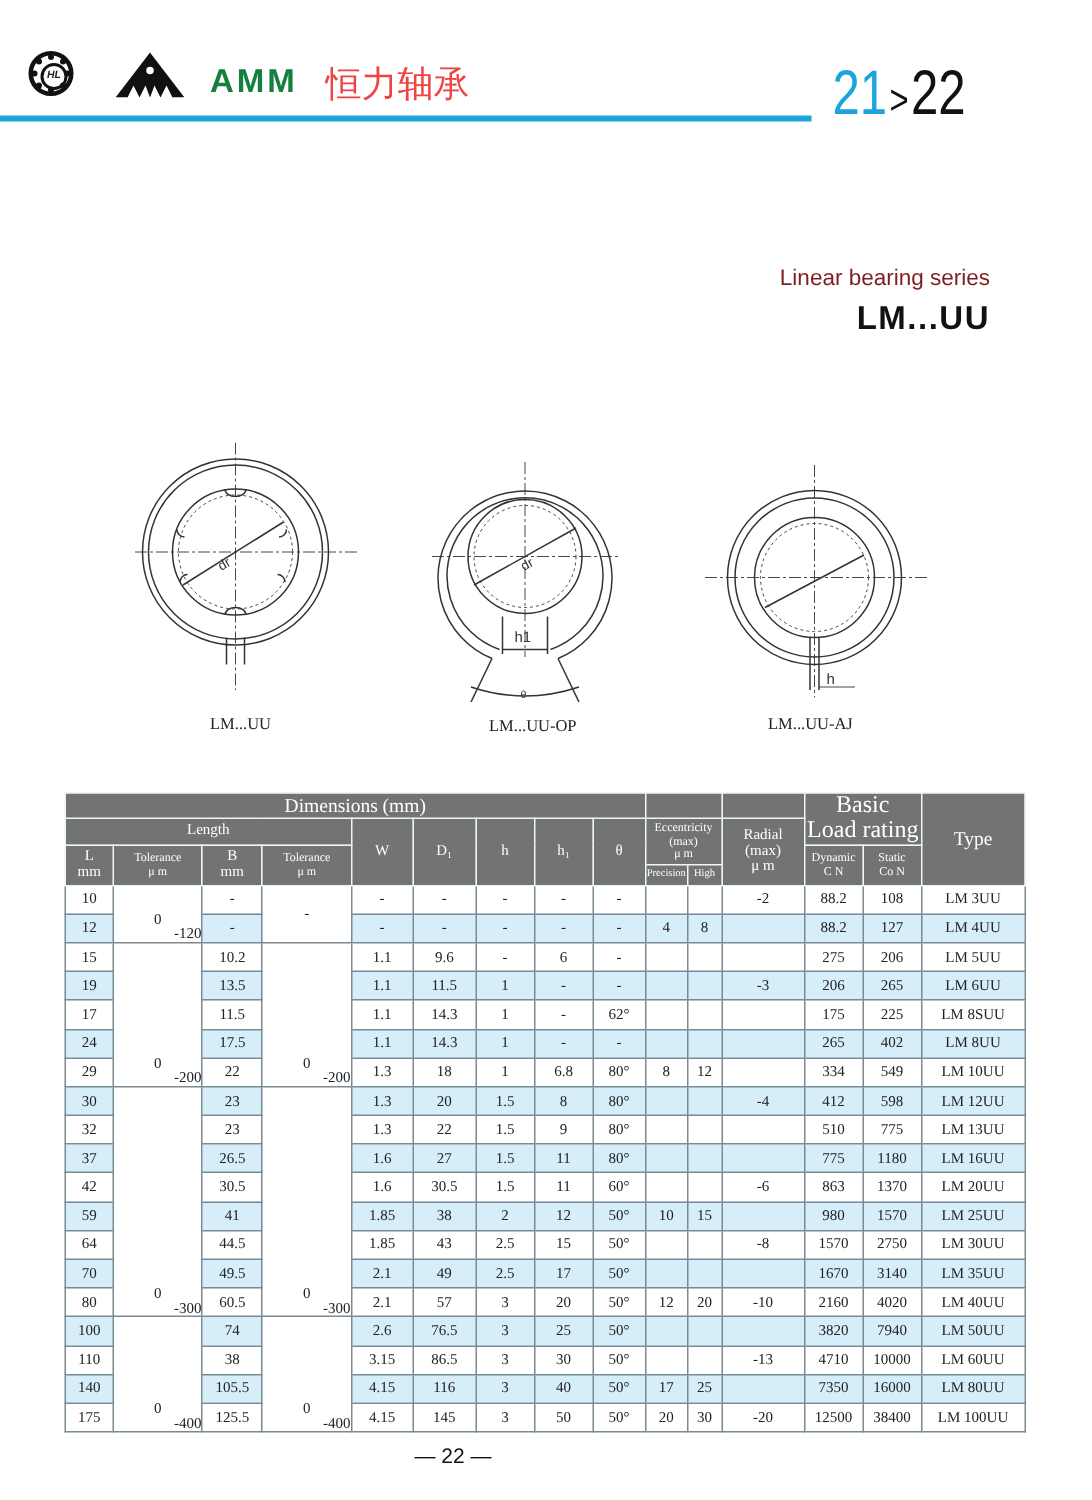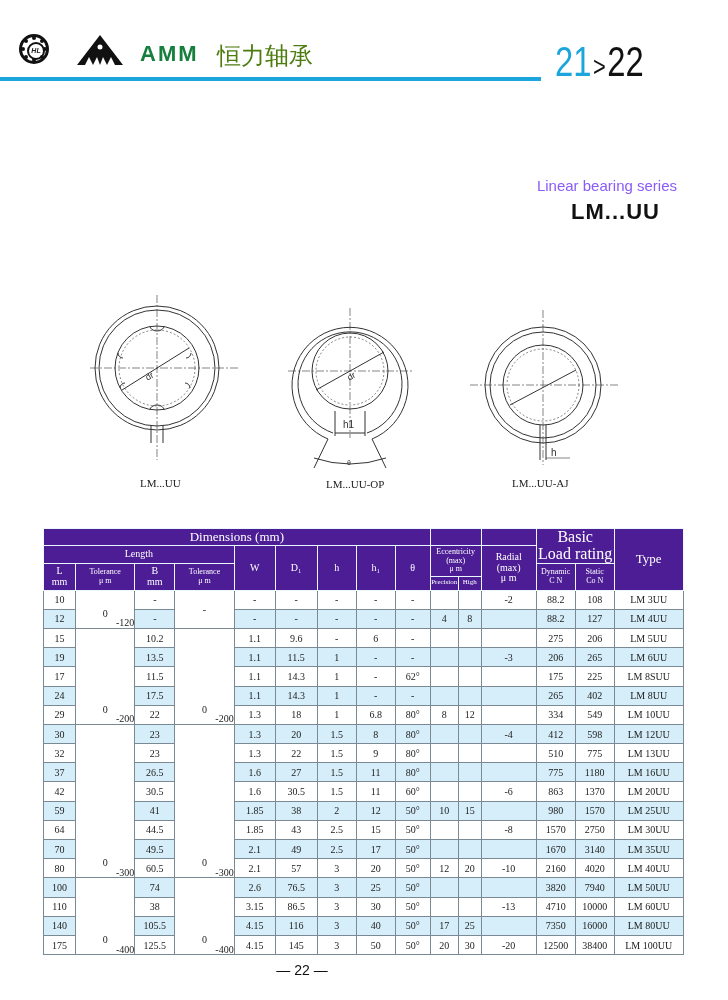--- a/index.html
+++ b/index.html
@@ -6,37 +6,37 @@
   body { width:728px; height:1000px; position:relative; overflow:hidden;
          font-family:"Liberation Serif", serif; color:#222; }
   .abs { position:absolute; }
 
   
   .logo-hl { left:19px; top:34px; width:30px; height:30px; border:3px solid #111; border-radius:50%; box-sizing:border-box; }
   .logo-hl .inner { position:absolute; left:5px; top:5px; width:14px; height:14px; border:2px solid #111; border-radius:50%; font-family:"Liberation Sans",sans-serif; font-size:7px; font-style:italic; font-weight:bold; line-height:14px; text-align:center; }
   .logo-hl .dot { position:absolute; width:4px; height:4px; background:#111; border-radius:50%; }
   .logo-mtn { left:77px; top:35px; width:46px; height:30px; }
   .brand-amm { left:140px; top:41px; font-family:"Liberation Sans",sans-serif; font-weight:900; font-size:22px; letter-spacing:2px; color:#15803d; }
-  .brand-cn { left:217px; top:40px; font-family:"DejaVu Sans",sans-serif; font-size:24px; color:#4d7c0f; }
+  .brand-cn { left:217px; top:40px; font-family:"DejaVu Sans",sans-serif; font-size:24px; color:#ef4444; }
   .top-rule { left:0; top:77px; width:541px; height:4px; background:#1ca5dc; }
   .page-num { left:555px; top:38px; font-family:"Liberation Sans",sans-serif; font-size:42px; transform:scaleX(0.78); transform-origin:left; white-space:nowrap; }
   .page-num .a { color:#1ca5dc; }
   .page-num .gt { color:#111; font-size:28px; margin:0 2px; }
   .page-num .b { color:#111; }
 
-  .series-label { right:51px; top:177px; font-family:"Liberation Sans",sans-serif; font-size:15px; color:#8b5cf6; }
+  .series-label { right:68px; top:177px; font-family:"Liberation Sans",sans-serif; font-size:15px; color:#7f1d1d; }
   .series-model { right:68px; top:199px; font-family:"Liberation Sans",sans-serif; font-weight:bold; font-size:22px; letter-spacing:1px; color:#111; }
 
   
   .diagram { position:absolute; }
   .diagram-caption { position:absolute; font-family:"Liberation Serif",serif; font-size:11px; color:#222; white-space:nowrap; }
 
   
   .spec-table { position:absolute; left:43px; top:528px; border-collapse:collapse; font-size:10px; table-layout:fixed; }
-  .spec-table th { background:#4c1d95; color:#fff; font-weight:normal; border:1px solid #eaf7fd; text-align:center; padding:0; line-height:1.05;margin-left:16px; }
+  .spec-table th { background:#737373; color:#fff; font-weight:normal; border:1px solid #eaf7fd; text-align:center; padding:0; line-height:1.05;margin-left:16px; }
   .spec-table td { border:1px solid #7a8a95; text-align:center; height:18.2px; padding:0; color:#222; }
   .spec-table tr.alt td.s { background:#d5eef9; }
   .spec-table td.merge { background:#fff; vertical-align:bottom; line-height:0.95; }
   .tol { display:inline-block; font-size:10px; }
   .tol .z { display:block; }
   .tol .n { display:block;margin-left:40px; }
   .sm { font-size:8px; }
   .xs { font-size:7px; }
 
   .footer { left:0; width:604px; top:962px; text-align:center; font-family:"Liberation Sans",sans-serif; font-size:14px; color:#111; }

